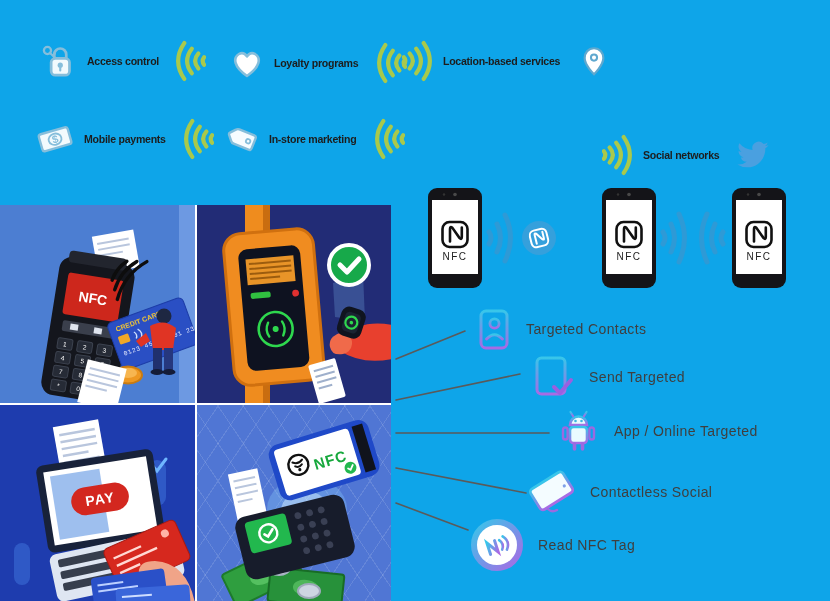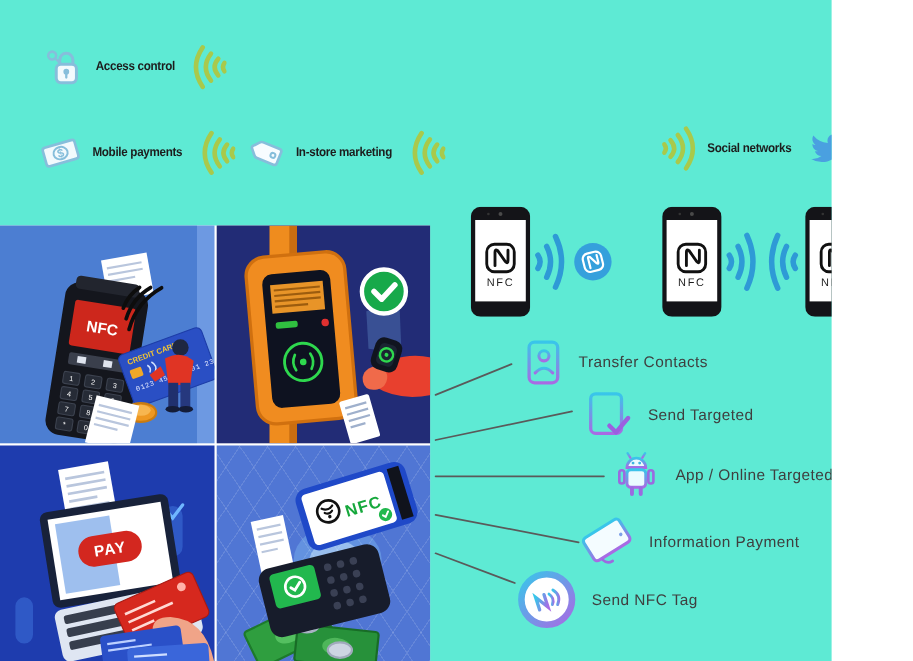--- a/index.html
+++ b/index.html
@@ -1,18 +1,18 @@
 <!DOCTYPE html>
 <html><head>
 <meta charset="utf-8">
 <style>
   * { margin:0; padding:0; box-sizing:border-box; }
   html,body { background:#ffffff; }
   .canvas {
-    position:relative; width:756px; height:601px; background:#5eead4;
+    position:relative; width:830px; height:601px; background:#0ea5e9;
     font-family:"Liberation Sans", sans-serif; overflow:hidden;
   }
 
   
   .fcell { position:absolute; display:flex; align-items:center; gap:7px; height:46px; }
   .flabel {
     font-size:11.5px; font-weight:bold; color:#1d1d1d; letter-spacing:-0.3px;
     white-space:nowrap; transform:scaleX(.92); transform-origin:left center;
   }
   .fic { flex:0 0 auto; }
@@ -64,21 +64,50 @@
     <svg class="fic" width="34" height="44" viewBox="0 0 36 44">
       <g fill="none" stroke="#a9c94b" stroke-width="4.4" stroke-linecap="round">
         <path d="M13 3 Q0 22 13 41"></path>
           <path d="M21 9 Q11 22 21 35"></path>
         <path d="M28 14 Q21 22 28 30"></path>
           <path d="M34 18 Q31 22 34 26"></path>
       </g>
     </svg>
   </div>
 
-
+  <div class="fcell" style="left:227px; top:40px;">
+    <svg class="fic" width="40" height="40" viewBox="0 0 40 40">
+      <path d="M20 33 C7 24 5.5 15 12 11 C17 8 20 13.5 20 13.5 C20 13.5 23 8 28 11 C34.5 15 33 24 20 33 Z" fill="#ffffff" stroke="#86bedb" stroke-width="2.6" stroke-linejoin="round"></path>
+    </svg>
+    <span class="flabel">Loyalty programs</span>
+    <svg class="fic" width="34" height="44" viewBox="0 0 36 44">
+      <g fill="none" stroke="#a9c94b" stroke-width="4.4" stroke-linecap="round">
+        <path d="M13 3 Q0 22 13 41"></path>
+          <path d="M21 9 Q11 22 21 35"></path>
+        <path d="M28 14 Q21 22 28 30"></path>
+          <path d="M34 18 Q31 22 34 26"></path>
+      </g>
+    </svg>
+  </div>
+
+  <div class="fcell" style="left:402px; top:38px;">
+    <svg class="fic" width="34" height="44" viewBox="0 0 36 44" style="transform:scaleX(-1)">
+      <g fill="none" stroke="#a9c94b" stroke-width="4.4" stroke-linecap="round">
+        <path d="M13 3 Q0 22 13 41"></path>
+          <path d="M21 9 Q11 22 21 35"></path>
+        <path d="M28 14 Q21 22 28 30"></path>
+          <path d="M34 18 Q31 22 34 26"></path>
+      </g>
+    </svg>
+    <span class="flabel">Location-based services</span>
+    <svg class="fic" width="34" height="38" viewBox="0 0 40 40">
+      <path d="M20 5 C13 5 9 10.5 9 16.5 C9 25 20 35.5 20 35.5 C20 35.5 31 25 31 16.5 C31 10.5 27 5 20 5 Z" fill="#ffffff" stroke="#5fa8cf" stroke-width="2.6"></path>
+      <circle cx="20" cy="16" r="3.6" fill="none" stroke="#5fa8cf" stroke-width="2.4"></circle>
+    </svg>
+  </div>
 
 
   <div class="fcell" style="left:33px; top:116px;">
     <svg class="fic" width="44" height="40" viewBox="0 0 44 40">
       <g transform="rotate(-16 22 20)">
         <rect x="7" y="11.5" width="30" height="17.5" rx="2.5" fill="#f2fafd" stroke="#86bedb" stroke-width="2.4"></rect>
         <ellipse cx="22" cy="20.2" rx="6.5" ry="5.6" fill="none" stroke="#86bedb" stroke-width="1.8"></ellipse>
         <text x="22" y="24" text-anchor="middle" font-size="11" font-weight="bold" fill="#86bedb" font-family="Liberation Sans, sans-serif">$</text>
       </g>
     </svg>
@@ -105,21 +134,21 @@
       <g fill="none" stroke="#a9c94b" stroke-width="4.4" stroke-linecap="round">
         <path d="M13 3 Q0 22 13 41"></path>
           <path d="M21 9 Q11 22 21 35"></path>
         <path d="M28 14 Q21 22 28 30"></path>
           <path d="M34 18 Q31 22 34 26"></path>
       </g>
     </svg>
   </div>
 
 
-  <div class="fcell" style="left:602px; top:112px;">
+  <div class="fcell" style="left:602px; top:132px;">
     <svg class="fic" width="34" height="44" viewBox="0 0 36 44" style="transform:scaleX(-1)">
       <g fill="none" stroke="#a9c94b" stroke-width="4.4" stroke-linecap="round">
         <path d="M13 3 Q0 22 13 41"></path>
           <path d="M21 9 Q11 22 21 35"></path>
         <path d="M28 14 Q21 22 28 30"></path>
           <path d="M34 18 Q31 22 34 26"></path>
       </g>
     </svg>
     <span class="flabel">Social networks</span>
     <svg class="fic" width="40" height="34" viewBox="0 0 24 24">
@@ -209,21 +238,21 @@
       <rect x="11" y="5" width="26" height="37" rx="5" fill="none" stroke="url(#g1)" stroke-width="3"></rect>
       <g stroke="url(#g1)" stroke-width="2.6" stroke-linecap="round">
         <path d="M6 11.5 h6"></path>
           <path d="M6 19.5 h6"></path>
           <path d="M6 27.5 h6"></path>
           <path d="M6 35.5 h6"></path>
       </g>
       <circle cx="24.5" cy="17.5" r="4.6" fill="none" stroke="url(#g1)" stroke-width="2.8"></circle>
       <path d="M16.5 33 q8 -8.5 16 0" fill="none" stroke="url(#g1)" stroke-width="2.8" stroke-linecap="round"></path>
     </svg>
-    <span class="fnlabel">Transfer Contacts</span>
+    <span class="fnlabel">Targeted Contacts</span>
   </div>
 
   <div class="fnrow" style="left:531px; top:354px;">
     <svg width="44" height="46" viewBox="0 0 44 46">
       <defs>
           <linearGradient id="g2" x1="0" y1="0" x2="0" y2="1">
         <stop offset="0" stop-color="#38c6ea"></stop>
             <stop offset="1" stop-color="#a96ae4"></stop>
           </linearGradient>
         </defs>
@@ -267,39 +296,39 @@
           </linearGradient>
         </defs>
       <g transform="rotate(-32 25 24)">
         <rect x="6" y="13" width="38" height="24" rx="3.5" fill="#f4fcff" stroke="url(#g4)" stroke-width="2.8"></rect>
         <path d="M6 20 h38" stroke="url(#g4)" stroke-width="2.4"></path>
         <path d="M11 30 h9 M23 30 h6" stroke="url(#g4)" stroke-width="2.2" stroke-linecap="round"></path>
         <circle cx="38.5" cy="27.5" r="1.6" fill="#7fa0e8"></circle>
       </g>
       <path d="M22 43 q4 4 9 1" fill="none" stroke="#9b6ae0" stroke-width="2.4" stroke-linecap="round"></path>
     </svg>
-    <span class="fnlabel">Information Payment</span>
+    <span class="fnlabel">Contactless Social</span>
   </div>
 
   <div class="fnrow" style="left:470px; top:518px;">
     <svg width="54" height="54" viewBox="0 0 54 54">
       <defs>
           <linearGradient id="g5" x1="0" y1="0" x2="1" y2="1">
         <stop offset="0" stop-color="#38c6ea"></stop>
             <stop offset="1" stop-color="#a96ae4"></stop>
           </linearGradient>
         </defs>
       <circle cx="27" cy="27" r="23" fill="#ffffff" stroke="url(#g5)" stroke-width="6"></circle>
       <g transform="rotate(-18 27 27)" stroke="url(#g5)" fill="none" stroke-linecap="round">
         <path d="M18 34 V22 l8 12 V22" stroke-width="3"></path>
         <path d="M30.5 23 q4 5 0 10" stroke-width="2.6"></path>
         <path d="M35 20.5 q6 7 0 14" stroke-width="2.6"></path>
       </g>
     </svg>
-    <span class="fnlabel">Send NFC Tag</span>
+    <span class="fnlabel">Read NFC Tag</span>
   </div>
 
   <div class="collage">
 
     <div class="quad q-tl">
       <svg viewBox="0 0 195 198" width="195" height="198">
 
         <g transform="rotate(-10 115 48)">
           <rect x="95" y="28" width="42" height="38" fill="#ffffff"></rect>
           <path d="M99 36 h32 M99 42 h32 M99 48 h24" stroke="#b9c6dd" stroke-width="2"></path>

